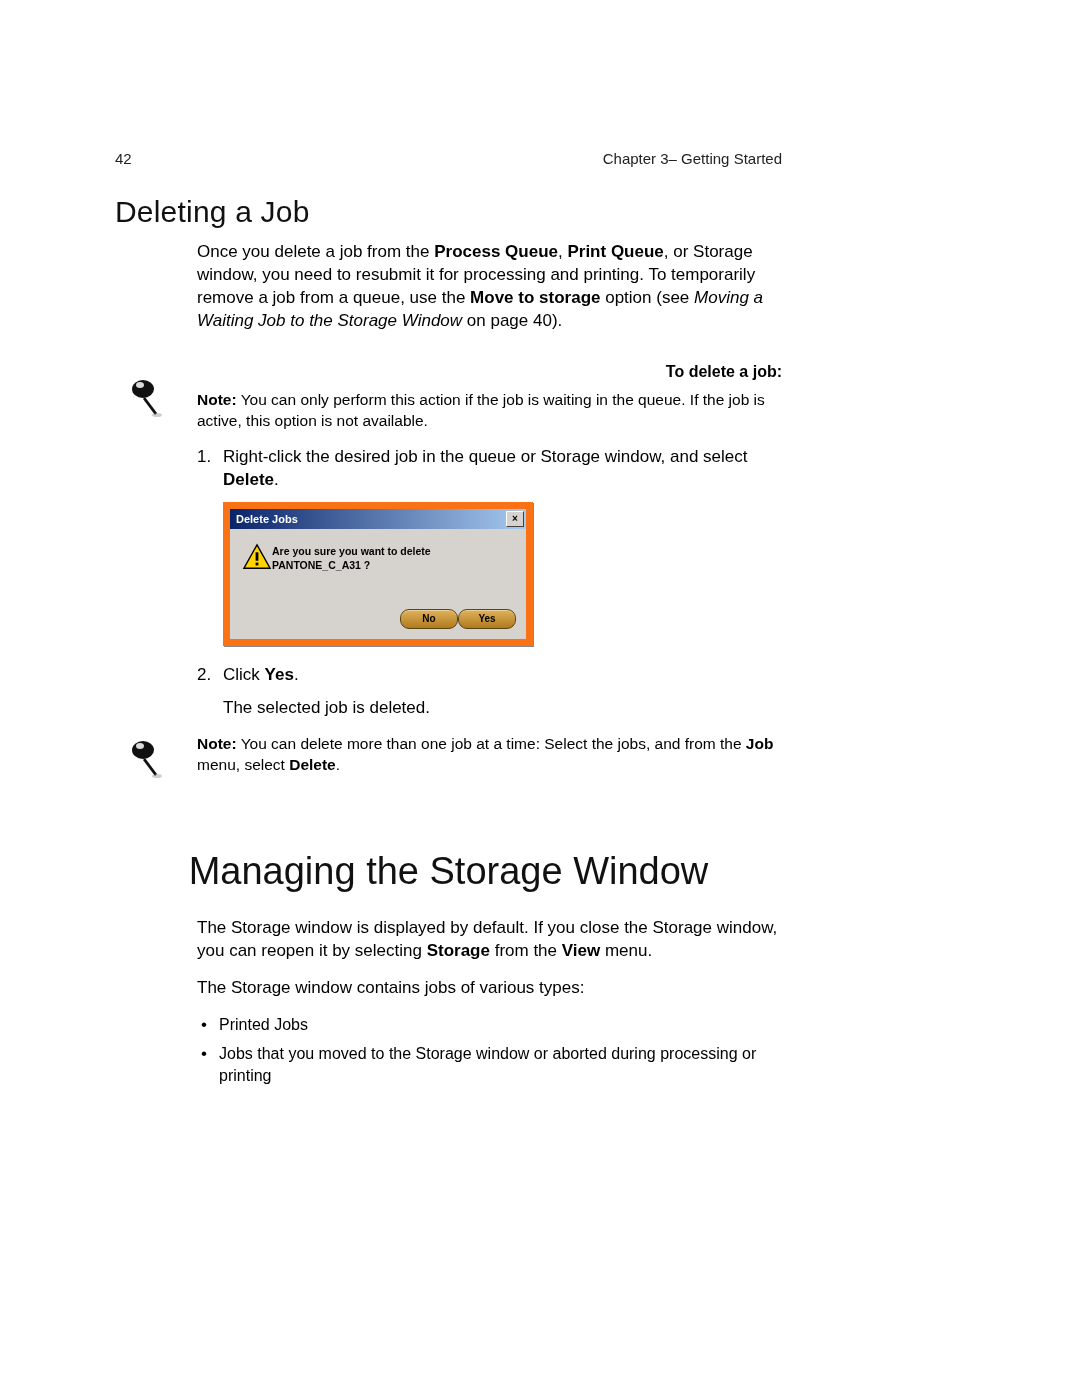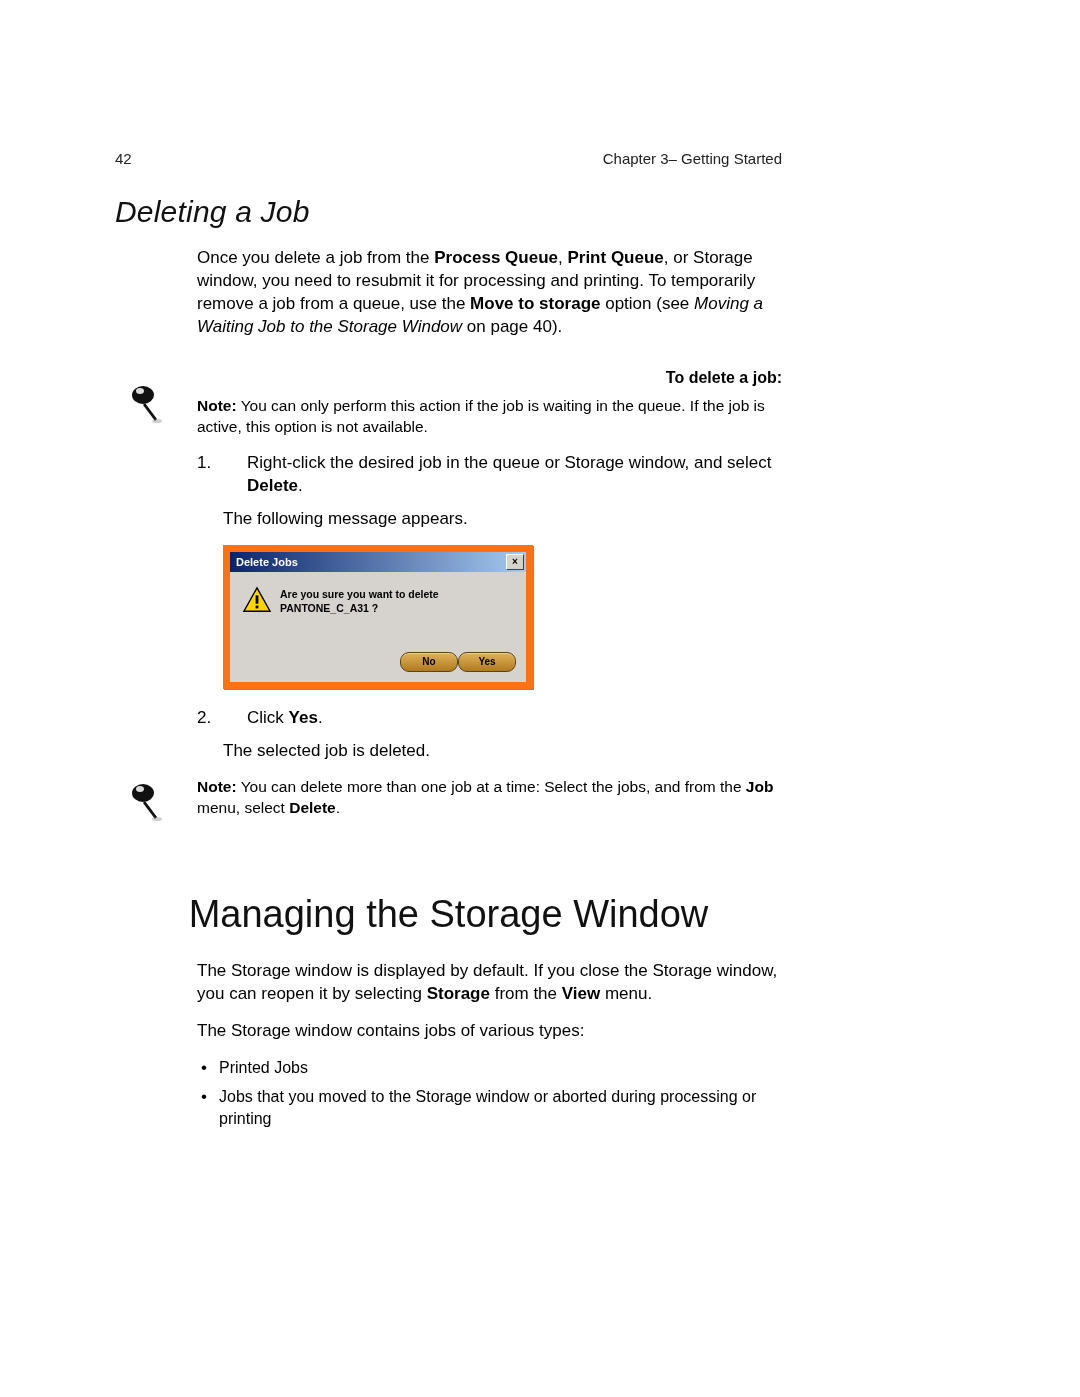--- a/index.html
+++ b/index.html
@@ -20,23 +20,22 @@
     display: flex;
     justify-content: space-between;
     font-size: 15px;
     color: #222;
     margin-bottom: 28px;
   }
   .section-title {
     font-size: 30px;
     font-weight: 400;
     color: #111;
-    margin: 0 0 18px 0;
+    margin: 0 0 12px 0;
     letter-spacing: 0.2px;
-    font-style: italic;
   }
   .major-title {
     font-size: 38px;
     font-weight: 400;
     color: #111;
     margin: 60px 0 24px 0;
     text-align: center;
   }
   .content-wrap {
     display: flex;
@@ -68,21 +67,21 @@
   }
   .step {
     display: flex;
     margin: 0 0 10px 0;
     font-size: 17px;
   }
   .step .num {
     width: 26px;
     flex: 0 0 26px;
   }
-  .step .txt { flex: 1; margin-left: 24px; }
+  .step .txt { flex: 1; }
   .step-follow {
     margin: 4px 0 14px 26px;
     font-size: 17px;
   }
   .bullet-list {
     margin: 8px 0 0 0;
     padding: 0;
     list-style: none;
   }
   .bullet-list li {
@@ -136,21 +135,21 @@
     align-items: center;
     justify-content: center;
     font-size: 10px;
     color: #000;
     font-weight: 700;
     line-height: 1;
   }
   .dialog-body {
     padding: 14px 12px 10px 12px;
     display: flex;
-    gap: 8px;
+    gap: 0;
     align-items: flex-start;
     min-height: 50px;
   }
   .warn-icon svg { width: 30px; height: 28px; }
   .dialog-msg {
     font-size: 10.5px;
     font-weight: 700;
     color: #000;
     line-height: 1.3;
     padding-top: 2px;
@@ -217,21 +216,20 @@
 
   <div class="content-wrap">
     <div class="gutter"></div>
     <div class="body">
       <div class="step">
         <div class="num">1.</div>
         <div class="txt">
           <span>Right-click the desired job in the queue or Storage window, and select </span><span class="bold">Delete</span><span>.</span>
         </div>
       </div>
-      <div class="step-follow">The following message appears.</div>
 
       <div class="dialog-wrap">
         <div class="dialog">
           <div class="dialog-titlebar">
             <span>Delete Jobs</span>
             <span class="dialog-close">×</span>
           </div>
           <div class="dialog-body">
             <span class="warn-icon">
               <svg viewBox="0 0 32 30">

